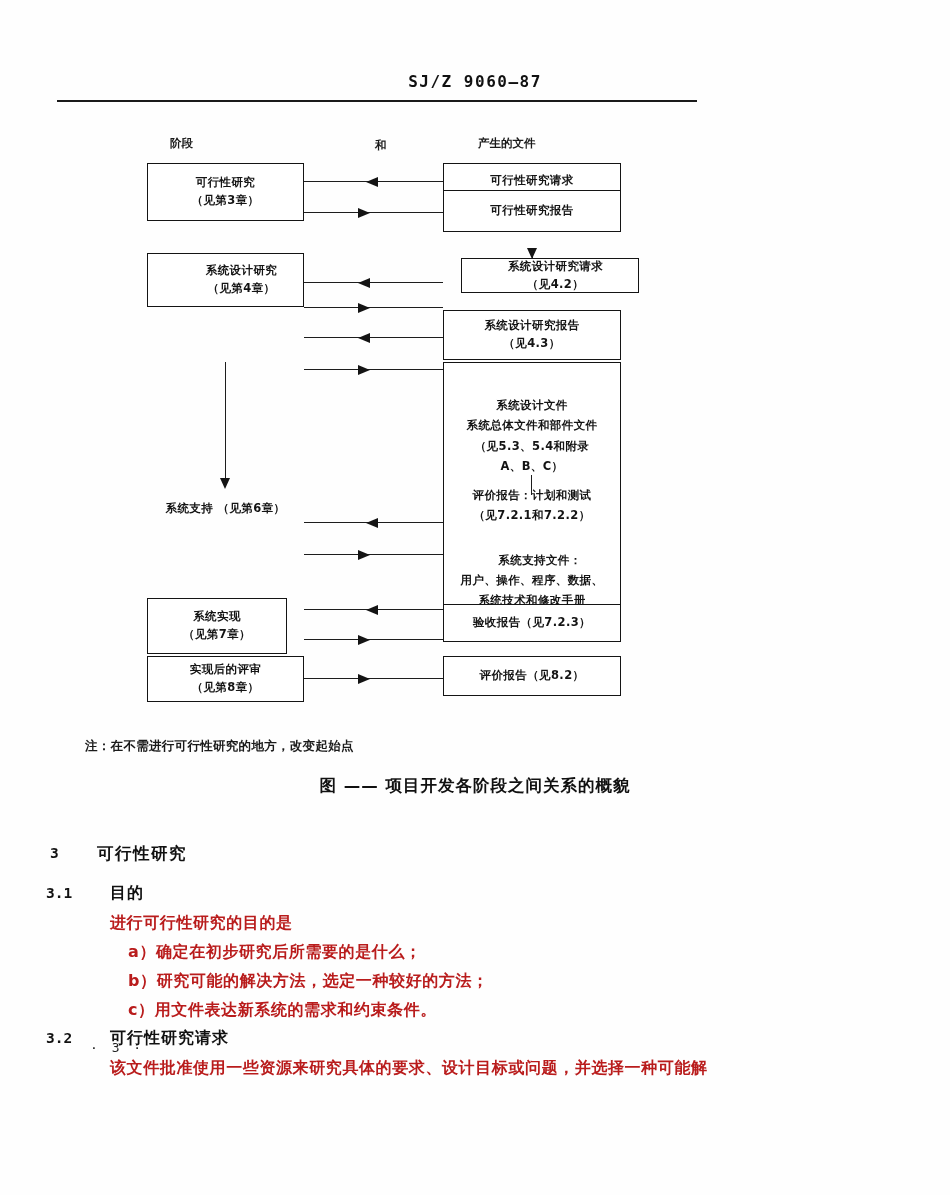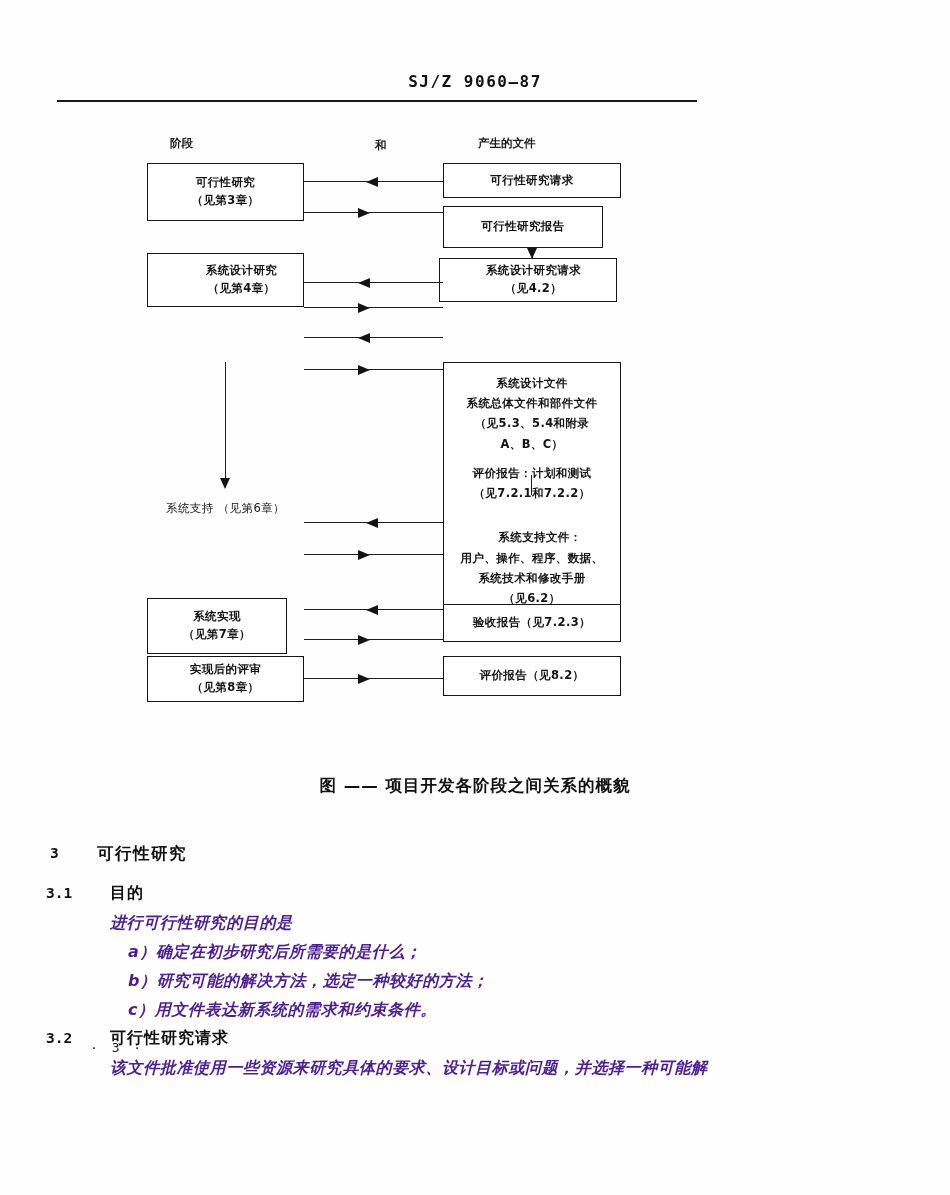--- a/index.html
+++ b/index.html
@@ -73,21 +73,22 @@
     font-size: 11.5px;
     font-weight: 700;
     color: #141414;
     line-height: 1.55;
     text-align: center;
     letter-spacing: 0.4px;
   }
   .box span { display: block; white-space: nowrap; }
 
   .box.docbig {
-    justify-content: center;
+    justify-content: flex-start;
+    padding-top: 16px;
     align-items: center;
   }
   .box.docbig span {
     text-align: center;
     line-height: 1.5;
     margin-bottom: 3px;
   }
   .box.docbig span.gap { margin-top: 9px; }
   .box.docbig span.gap2 { margin-top: 24px; margin-left: 16px; }
 
@@ -165,24 +166,23 @@
   .h2 {
     left: 110px;
     font-size: 16px;
     letter-spacing: 1px;
   }
   .para {
     position: absolute;
     left: 110px;
     font-size: 16px;
     font-weight: 700;
-    color: #4c1d95;
+    color: #b91c1c;
     letter-spacing: 0.6px;
     white-space: nowrap;
-    font-style: italic;
   }
   .para.indent { left: 128px; }
   .para.wide { left: 110px; }
 
   .pagenum {
     position: absolute;
     left: 90px;
     top: 1040px;
     font-size: 13px;
     color: #222;
@@ -207,21 +207,21 @@
     <div class="box" style="left:147px; top:33px; width:157px; height:58px;">
       <span>可行性研究</span>
       <span>（见第3章）</span>
     </div>
 
     <div class="box" style="left:147px; top:123px; width:157px; height:54px;padding-left:32px;">
       <span>系统设计研究</span>
       <span>（见第4章）</span>
     </div>
 
-    <div style="position:absolute; left:147px; top:370px; width:157px; text-align:center; font-size:11.5px; font-weight:400; line-height:1.55; letter-spacing:0.4px; color:#141414;">
+    <div style="position:absolute; left:147px; top:370px; width:157px; text-align:center; font-size:11.5px; font-weight:700; line-height:1.55; letter-spacing:0.4px; color:#141414;">
       <span>系统支持</span>
       <span>（见第6章）</span>
     </div>
 
     <div class="vline" style="left:225px; top:232px; height:118px;"></div>
     <div class="arrow-d" style="left:220px; top:348px;"></div>
 
     <div class="box" style="left:147px; top:468px; width:140px; height:56px;">
       <span>系统实现</span>
       <span>（见第7章）</span>
@@ -229,29 +229,33 @@
 
     <div class="box" style="left:147px; top:526px; width:157px; height:46px;">
       <span>实现后的评审</span>
       <span>（见第8章）</span>
     </div>
 
     <div class="box" style="left:443px; top:33px; width:178px; height:35px;">
       <span>可行性研究请求</span>
     </div>
 
-    <div class="box" style="left:443px; top:76px; width:160px; height:42px;">
+    <div class="box" style="left:443px; top:60px; width:178px; height:42px;">
       <span>可行性研究报告</span>
     </div>
 
-    <div class="box" style="left:439px; top:128px; width:178px; height:44px;padding-left:11px;">
+    <div class="box" style="left:461px; top:128px; width:178px; height:35px;padding-left:11px;">
       <span>系统设计研究请求</span>
       <span>（见4.2）</span>
     </div>
 
+    <div class="box" style="left:443px; top:180px; width:178px; height:50px;">
+      <span>系统设计研究报告</span>
+      <span>（见4.3）</span>
+    </div>
 
     <div class="box docbig" style="left:443px; top:232px; width:178px; height:243px;">
       <span style="margin-top:18px;">系统设计文件</span>
       <span>系统总体文件和部件文件</span>
       <span>（见5.3、5.4和附录</span>
       <span>A、B、C）</span>
       <span class="gap">评价报告：计划和测试</span>
       <span>（见7.2.1和7.2.2）</span>
       <span class="gap2">系统支持文件：</span>
       <span>用户、操作、程序、数据、</span>
@@ -299,20 +303,21 @@
     <div class="hline" style="left:304px; top:479px; width:139px;"></div>
     <div class="arrow-l" style="left:366px; top:475px;"></div>
 
     <div class="hline" style="left:304px; top:509px; width:139px;"></div>
     <div class="arrow-r" style="left:358px; top:505px;"></div>
 
     <div class="hline" style="left:304px; top:548px; width:139px;"></div>
     <div class="arrow-r" style="left:358px; top:544px;"></div>
   </div>
 
+  <div class="note">注：在不需进行可行性研究的地方，改变起始点</div>
   <div class="fig-caption">图 —— 项目开发各阶段之间关系的概貌</div>
 
   <div class="sec-num" style="left:50px; top:845px;">3</div>
   <div class="sec h1" style="position:absolute; top:843px;">可行性研究</div>
 
   <div class="sec-num" style="left:46px; top:885px;">3.1</div>
   <div class="sec h2" style="position:absolute; top:883px;text-align:center;">目的</div>
 
   <div class="para" style="top:913px;">进行可行性研究的目的是</div>
 

